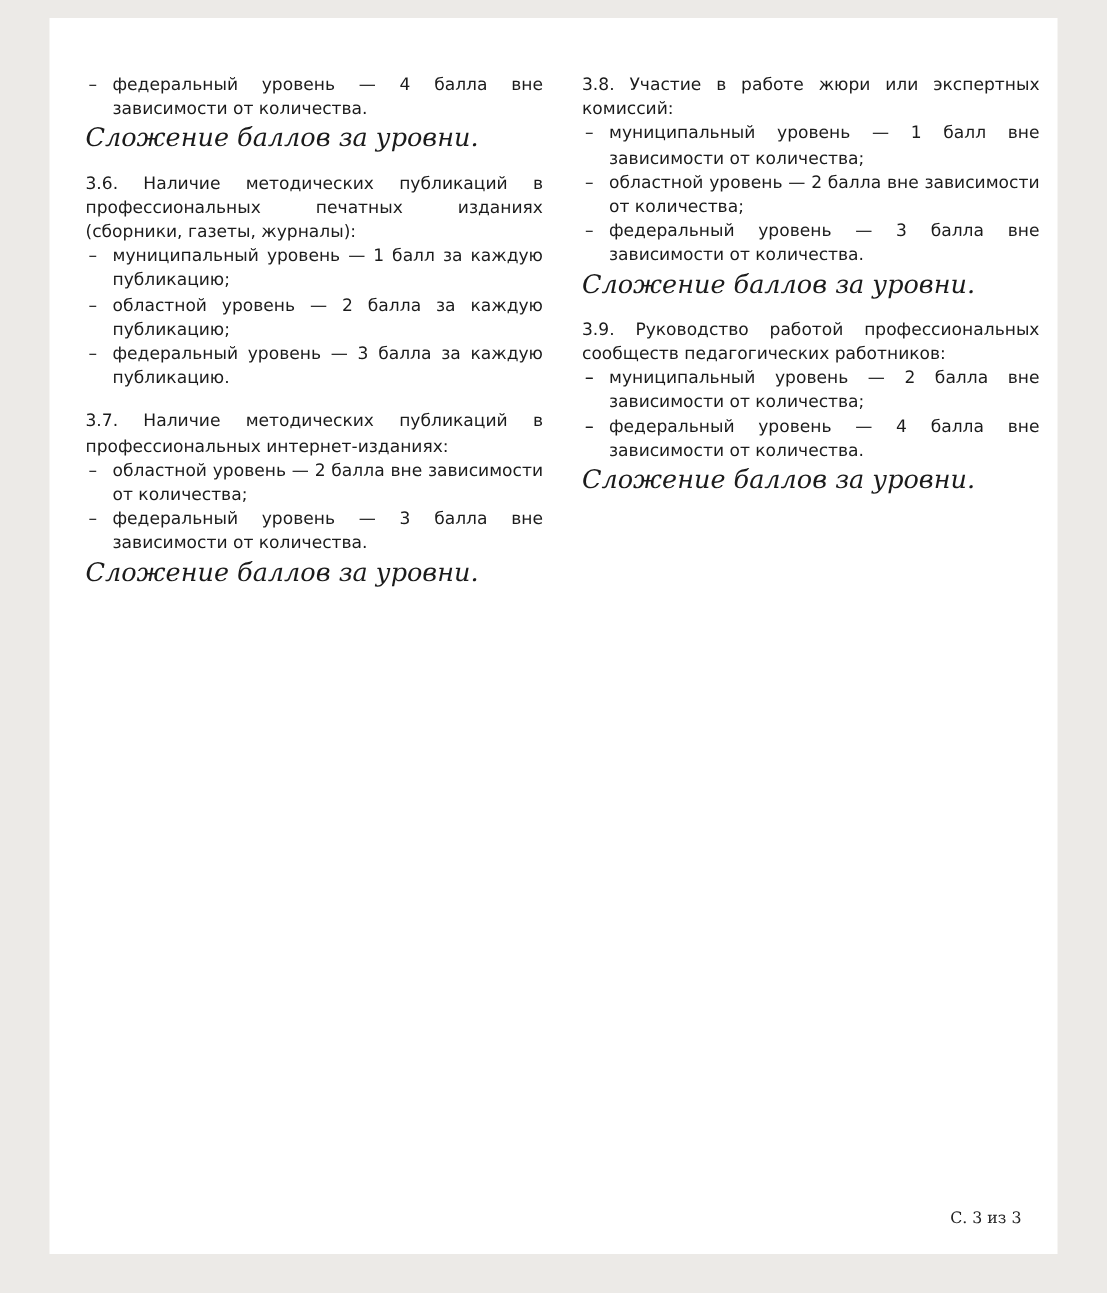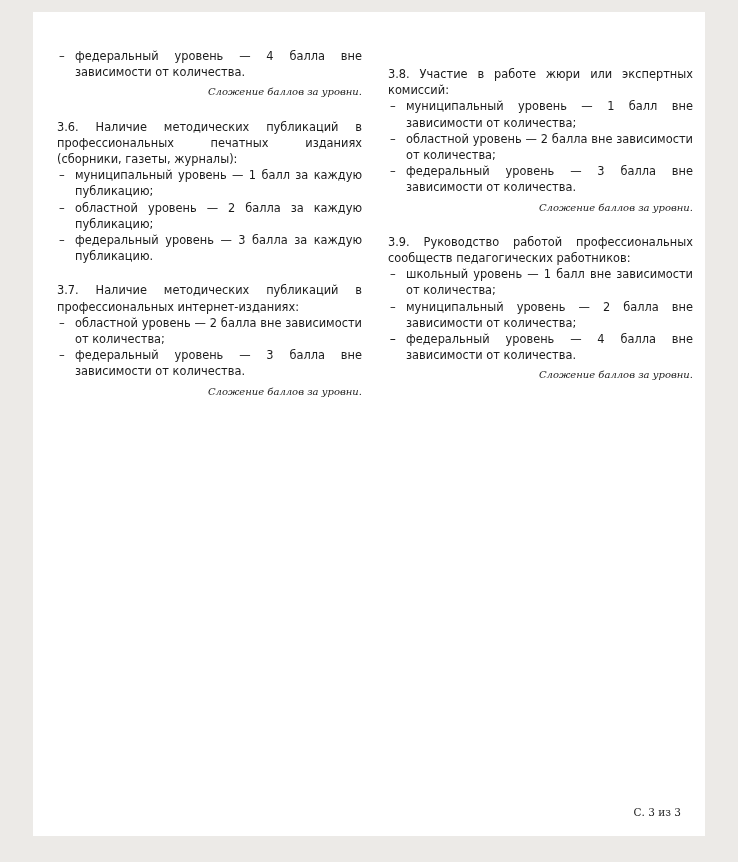--- a/index.html
+++ b/index.html
@@ -34,21 +34,21 @@
   }
   .col {
     width: 305px;
     flex: 0 0 305px;
   }
   .para {
     font-size: 11.4px;
     line-height: 16.2px;
     color: #1b1b1b;
     text-align: justify;
-    margin: 18px 0 0 0;
+    margin: 0 0 0 0;
   }
   .block { margin-bottom: 13px; }
   .list {
     list-style: none;
     margin: 0;
     padding: 0;
   }
   .list li {
     position: relative;
     padding-left: 18px;
@@ -58,24 +58,24 @@
     text-align: justify;
   }
   .list li .dash {
     position: absolute;
     left: 2px;
     top: 0;
   }
   .note {
     font-family: "DejaVu Serif", serif;
     font-style: italic;
-    font-size: 10px;
+    font-size: 17px;
     line-height: 16.2px;
     color: #1b1b1b;
-    text-align: right;
+    text-align: left;
     margin-top: 4px;
   }
   .footer {
     position: absolute;
     right: 24px;
     bottom: 18px;
     font-family: "DejaVu Serif", serif;
     font-size: 10.5px;
     color: #222;
   }
@@ -124,21 +124,21 @@
           <li><span class="dash">–</span><span>муниципальный уровень — 1 балл вне зависимости от количества;</span></li>
           <li><span class="dash">–</span><span>областной уровень — 2 балла вне зависимости от количества;</span></li>
           <li><span class="dash">–</span><span>федеральный уровень — 3 балла вне зависимости от количества.</span></li>
         </ul>
         <div class="note">Сложение баллов за уровни.</div>
       </div>
 
       <div class="block">
         <p class="para">3.9. Руководство работой профессиональных сообществ педагогических работников:</p>
         <ul class="list">
-          <li><span class="dash">–</span><span>школьный уровень — 1 балл вне зависимости от количества;</span></li>
+          <li><span class="dash">–</span></li>
           <li><span class="dash">–</span><span>муниципальный уровень — 2 балла вне зависимости от количества;</span></li>
           <li><span class="dash">–</span></li>
           <li><span class="dash">–</span><span>федеральный уровень — 4 балла вне зависимости от количества.</span></li>
         </ul>
         <div class="note">Сложение баллов за уровни.</div>
       </div>
 
 
     </div>
 

